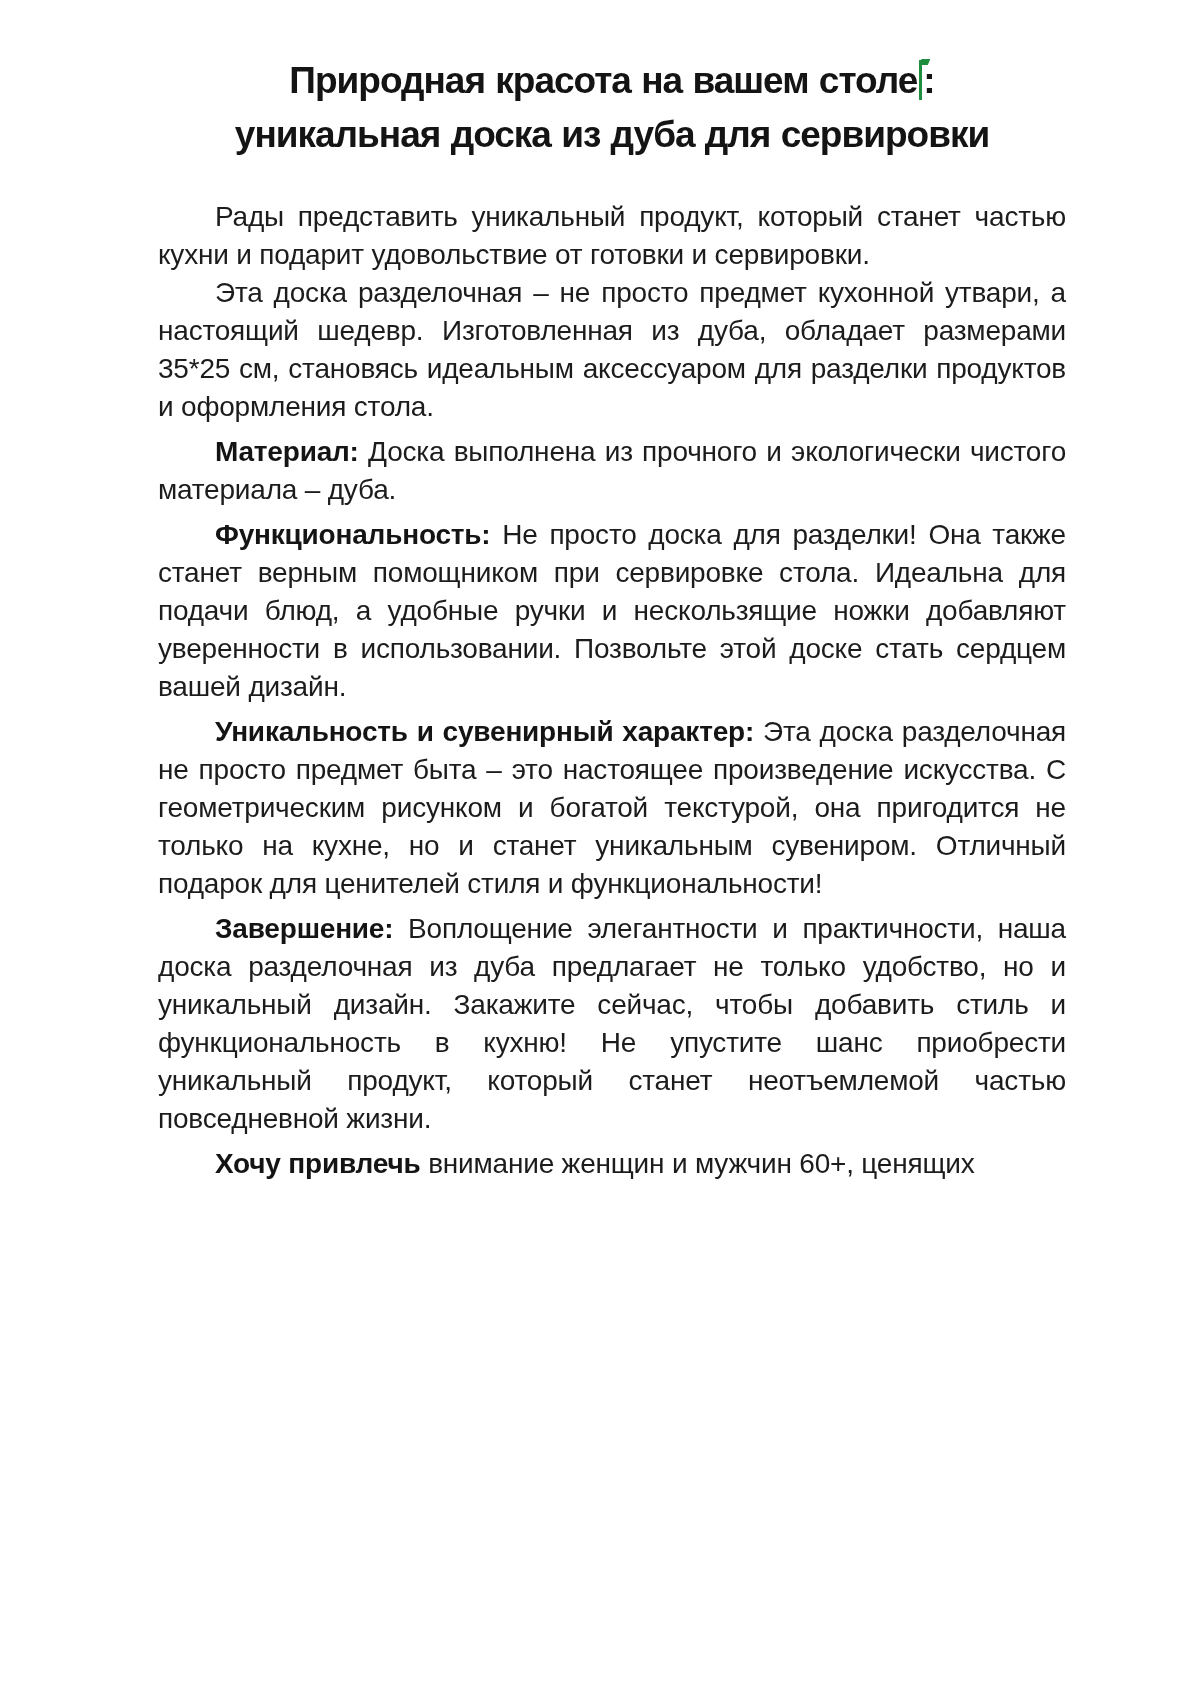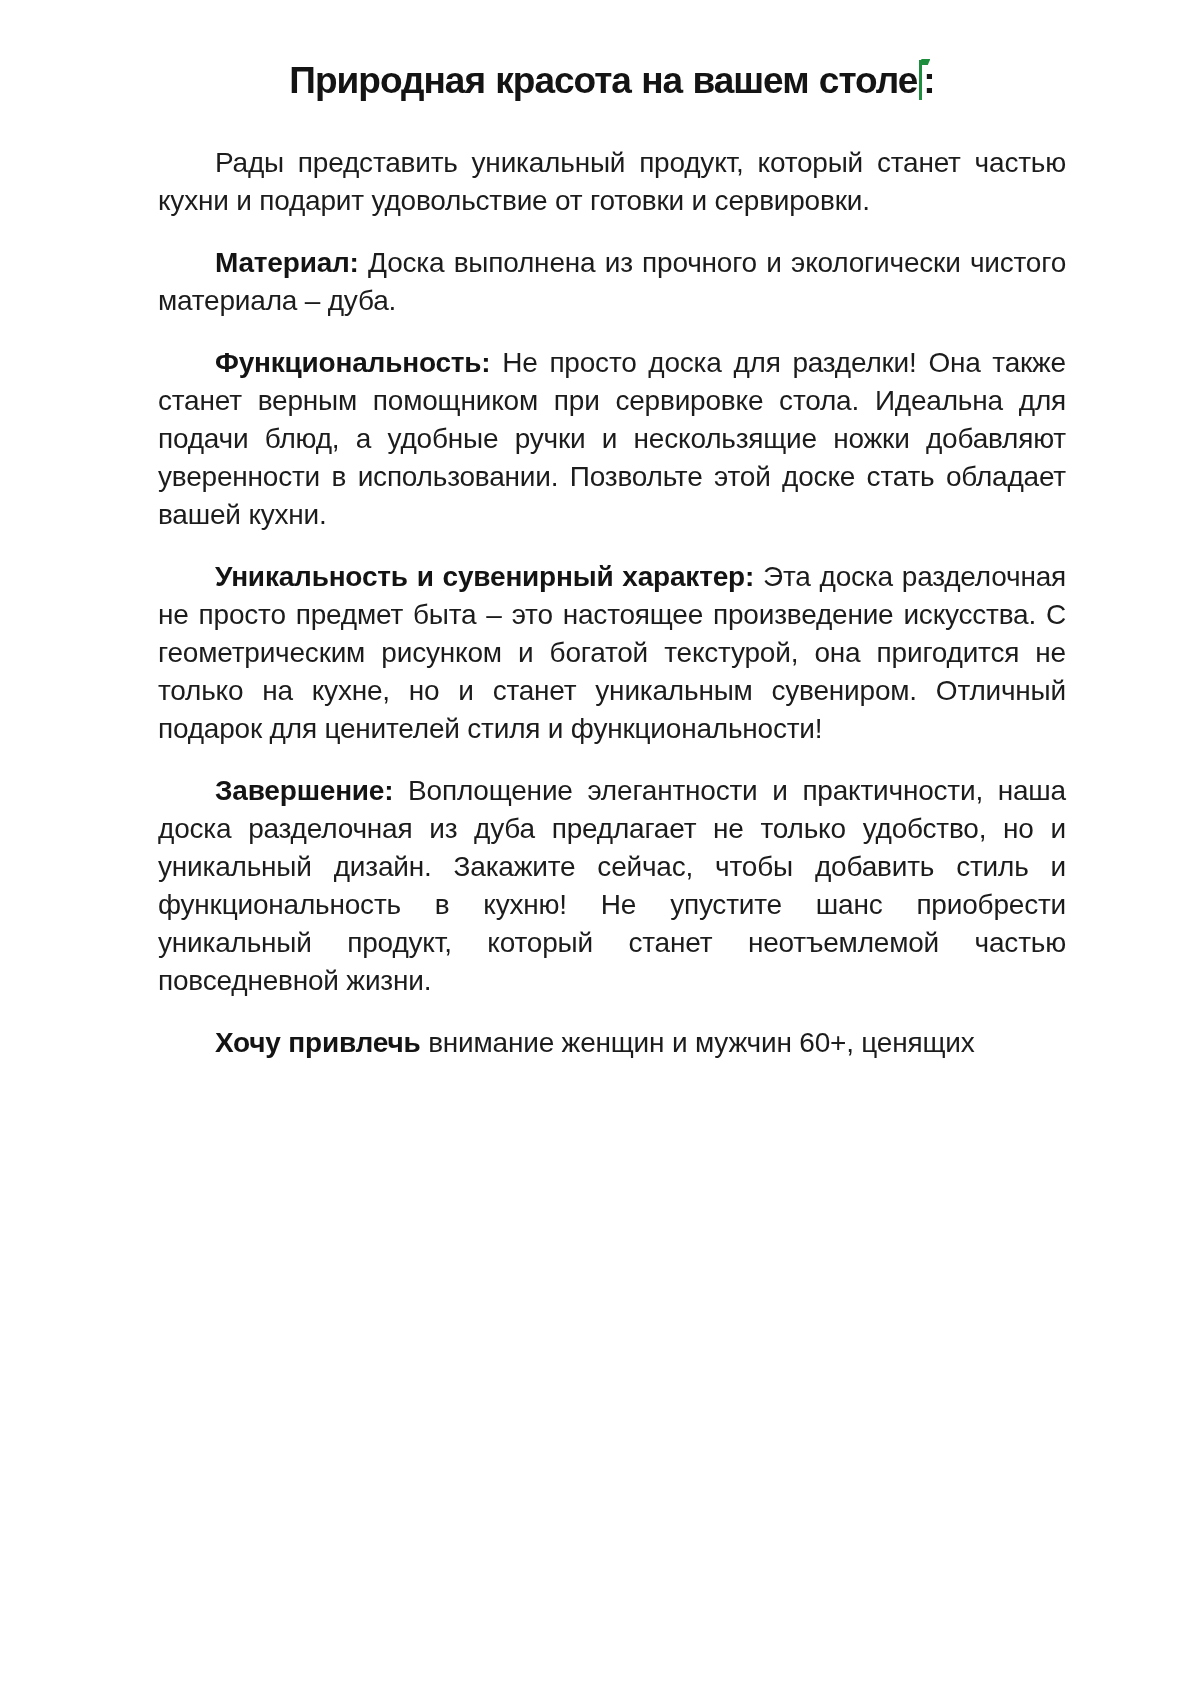--- a/index.html
+++ b/index.html
@@ -58,43 +58,44 @@
 
   .para {
     font-size: 28px;
     line-height: 38px;
     letter-spacing: -0.2px;
     text-align: justify;
     text-indent: 57px;
     color: #1c1c1c;
   }
 
-  .para.spaced { margin-top: 24px; }
+  .para.spaced { margin-top: 7px; }
 
   .para b {
     font-weight: 700;
     color: #141414;
   }
 </style>
 </head>
 <body style="background: rgb(255, 255, 255); color: rgb(28, 28, 28);">
 
 <div class="document">
 
-  <h1 class="doc-title"><span>Природная красота на вашем столе</span><span class="caret" style="background: rgb(30, 142, 62);"><span class="caret-flag" style="background: rgb(30, 142, 62);"></span></span><span>:</span><br></h1>
+  <h1 class="doc-title"><span>Природная красота на вашем столе</span><span class="caret" style="background: rgb(30, 142, 62);"><span class="caret-flag" style="background: rgb(30, 142, 62);"></span></span><span>:</span><br><span>уникальная доска из дуба для сервировки</span></h1>
 
   <div class="doc-body" id="paragraphs">
     <p class="para"><span>Рады представить уникальный продукт, который станет частью кухни и подарит удовольствие от готовки и сервировки.</span></p>
 
+    <p class="para"><span>Эта доска разделочная – не просто предмет кухонной утвари, а настоящий шедевр. Изготовленная из дуба, обладает размерами 35*25 см, становясь идеальным аксессуаром для разделки продуктов и оформления стола.</span></p>
 
     <p class="para spaced"><b>Материал:</b><span> Доска выполнена из прочного и экологически чистого материала – дуба.</span></p>
 
 
 
-    <p class="para spaced"><b>Функциональность:</b><span> Не просто доска для разделки! Она также станет верным помощником при сервировке стола. Идеальна для подачи блюд, а удобные ручки и нескользящие ножки добавляют уверенности в использовании. Позвольте этой доске стать обладает вашей кухни.</span></p>
+    <p class="para spaced"><b>Функциональность:</b><span> Не просто доска для разделки! Она также станет верным помощником при сервировке стола. Идеальна для подачи блюд, а удобные ручки и нескользящие ножки добавляют уверенности в использовании. Позвольте этой доске стать сердцем вашей дизайн.</span></p>
 
     <p class="para spaced"><b>Уникальность и сувенирный характер:</b><span> Эта доска разделочная не просто предмет быта – это настоящее произведение искусства. С геометрическим рисунком и богатой текстурой, она пригодится не только на кухне, но и станет уникальным сувениром. Отличный подарок для ценителей стиля и функциональности!</span></p>
 
     <p class="para spaced"><b>Завершение:</b><span> Воплощение элегантности и практичности, наша доска разделочная из дуба предлагает не только удобство, но и уникальный дизайн. Закажите сейчас, чтобы добавить стиль и функциональность в кухню! Не упустите шанс приобрести уникальный продукт, который станет неотъемлемой частью повседневной жизни.</span></p>
 
     <p class="para spaced"><b>Хочу привлечь</b><span> внимание женщин и мужчин 60+, ценящих</span></p>
   </div>
 
 </div>
 

